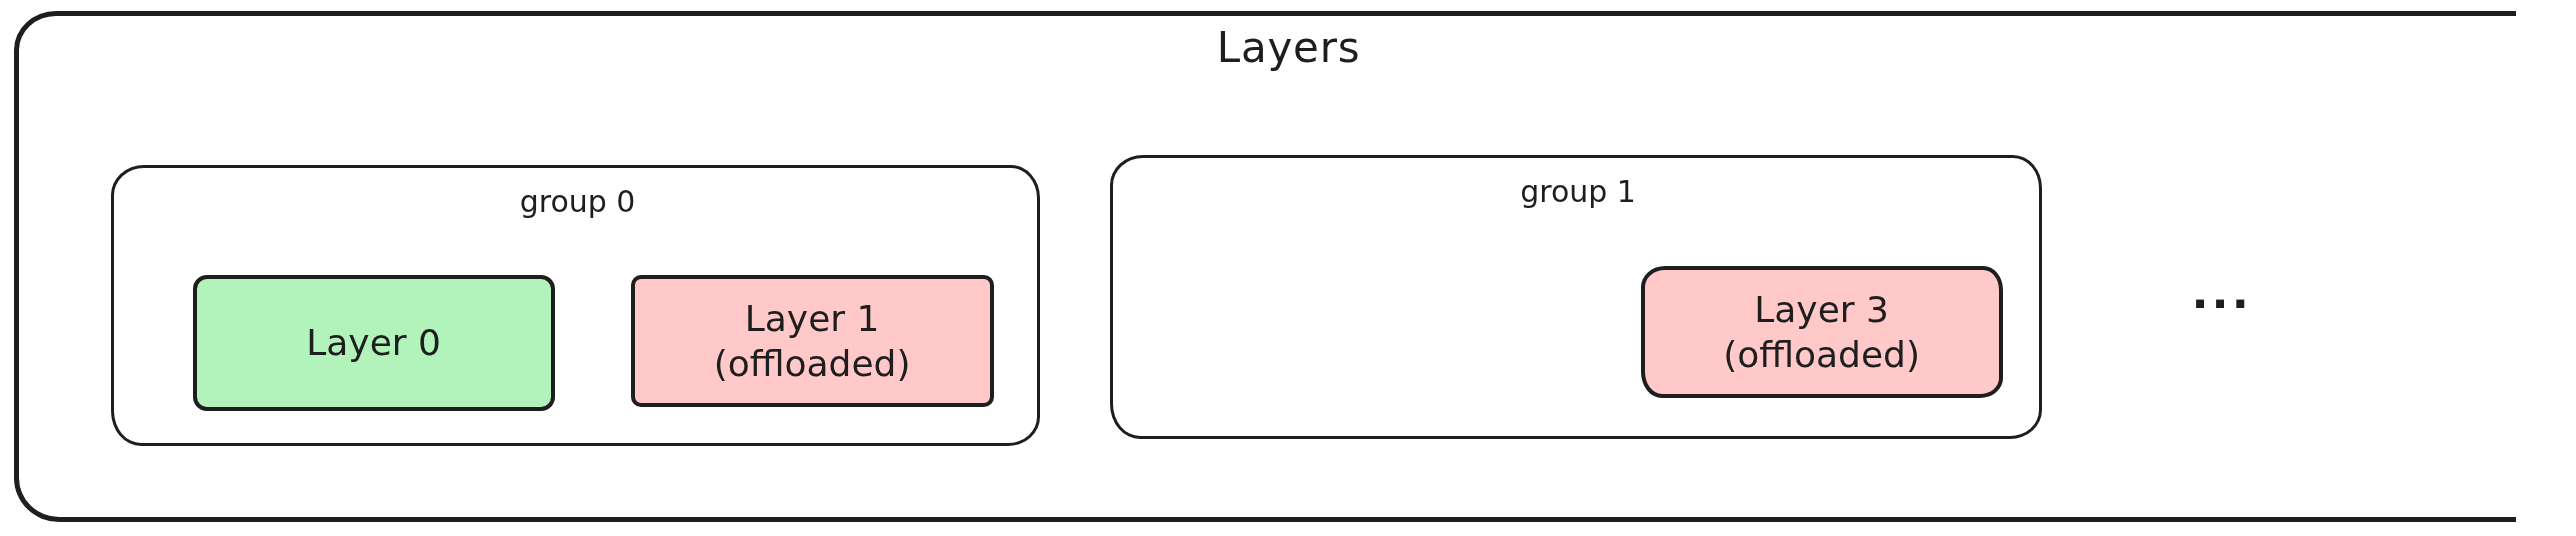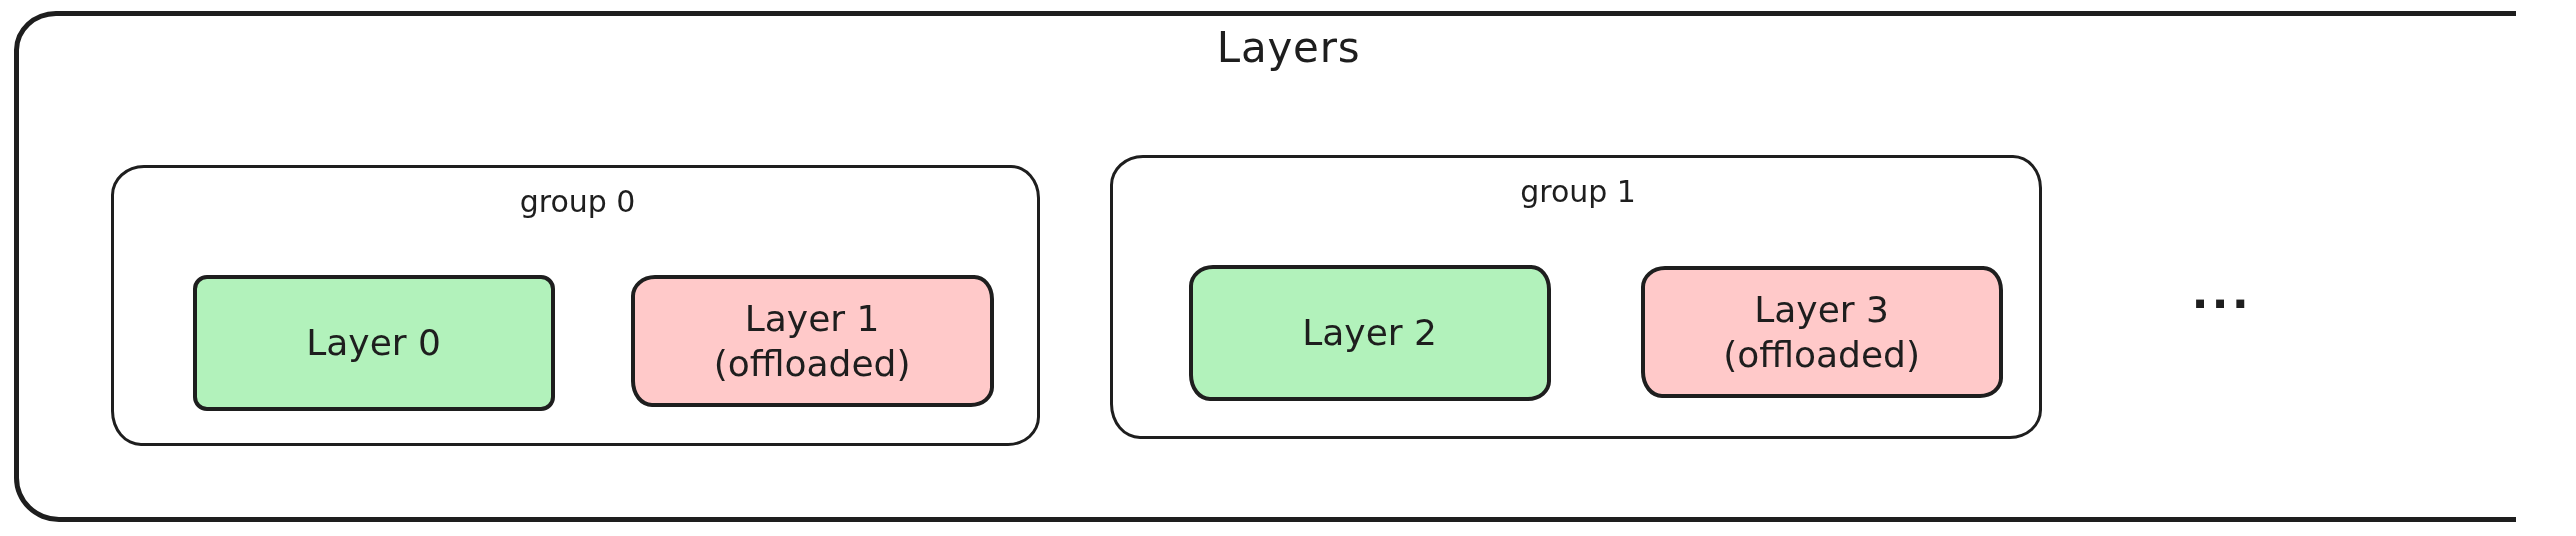--- a/index.html
+++ b/index.html
@@ -70,21 +70,21 @@
     flex-direction: column;
     align-items: center;
     justify-content: center;
     text-align: center;
     font-size: 36px;
     line-height: 45px;
   }
   .layer--active { background: var(--layer-active-fill, #b2f2bb); }
   .layer--offloaded { background: var(--layer-offloaded-fill, #ffc9c9); }
   .g0-l0 { left: 79px; top: 107px; width: 362px; height: 136px; border-radius: 14px; }
-  .g0-l1 { left: 517px; top: 107px; width: 363px; height: 132px; }
+  .g0-l1 { left: 517px; top: 107px; width: 363px; height: 132px; border-radius: 10px; }
   .g1-l0 { left: 76px; top: 107px; width: 362px; height: 136px; }
   .g1-l1 { left: 516px; top: 108px; width: 362px; height: 132px; margin-left: 12px; }
   .ellipsis {
     position: absolute;
     left: 2135px;
     top: 250px;
     width: 136px;
     text-align: center;
     font-size: 45px;
     font-weight: bold;
@@ -110,24 +110,20 @@
 
       <div class="layer layer--offloaded g0-l1">
         <div class="layer-line">Layer 1</div>
         <div class="layer-line">(offloaded)</div>
       </div>
     </div>
 
     <div class="group group--1">
       <div class="group-label">group 1</div>
 
-      <div class="layer layer--active g1-l0">
-        <div class="layer-line">Layer 2</div>
-        <div class="layer-line"></div>
-      </div>
 
       <div class="layer layer--offloaded g1-l1">
         <div class="layer-line">Layer 3</div>
         <div class="layer-line">(offloaded)</div>
       </div>
     </div>
 
     <div class="ellipsis">...</div>
 
   </div>

